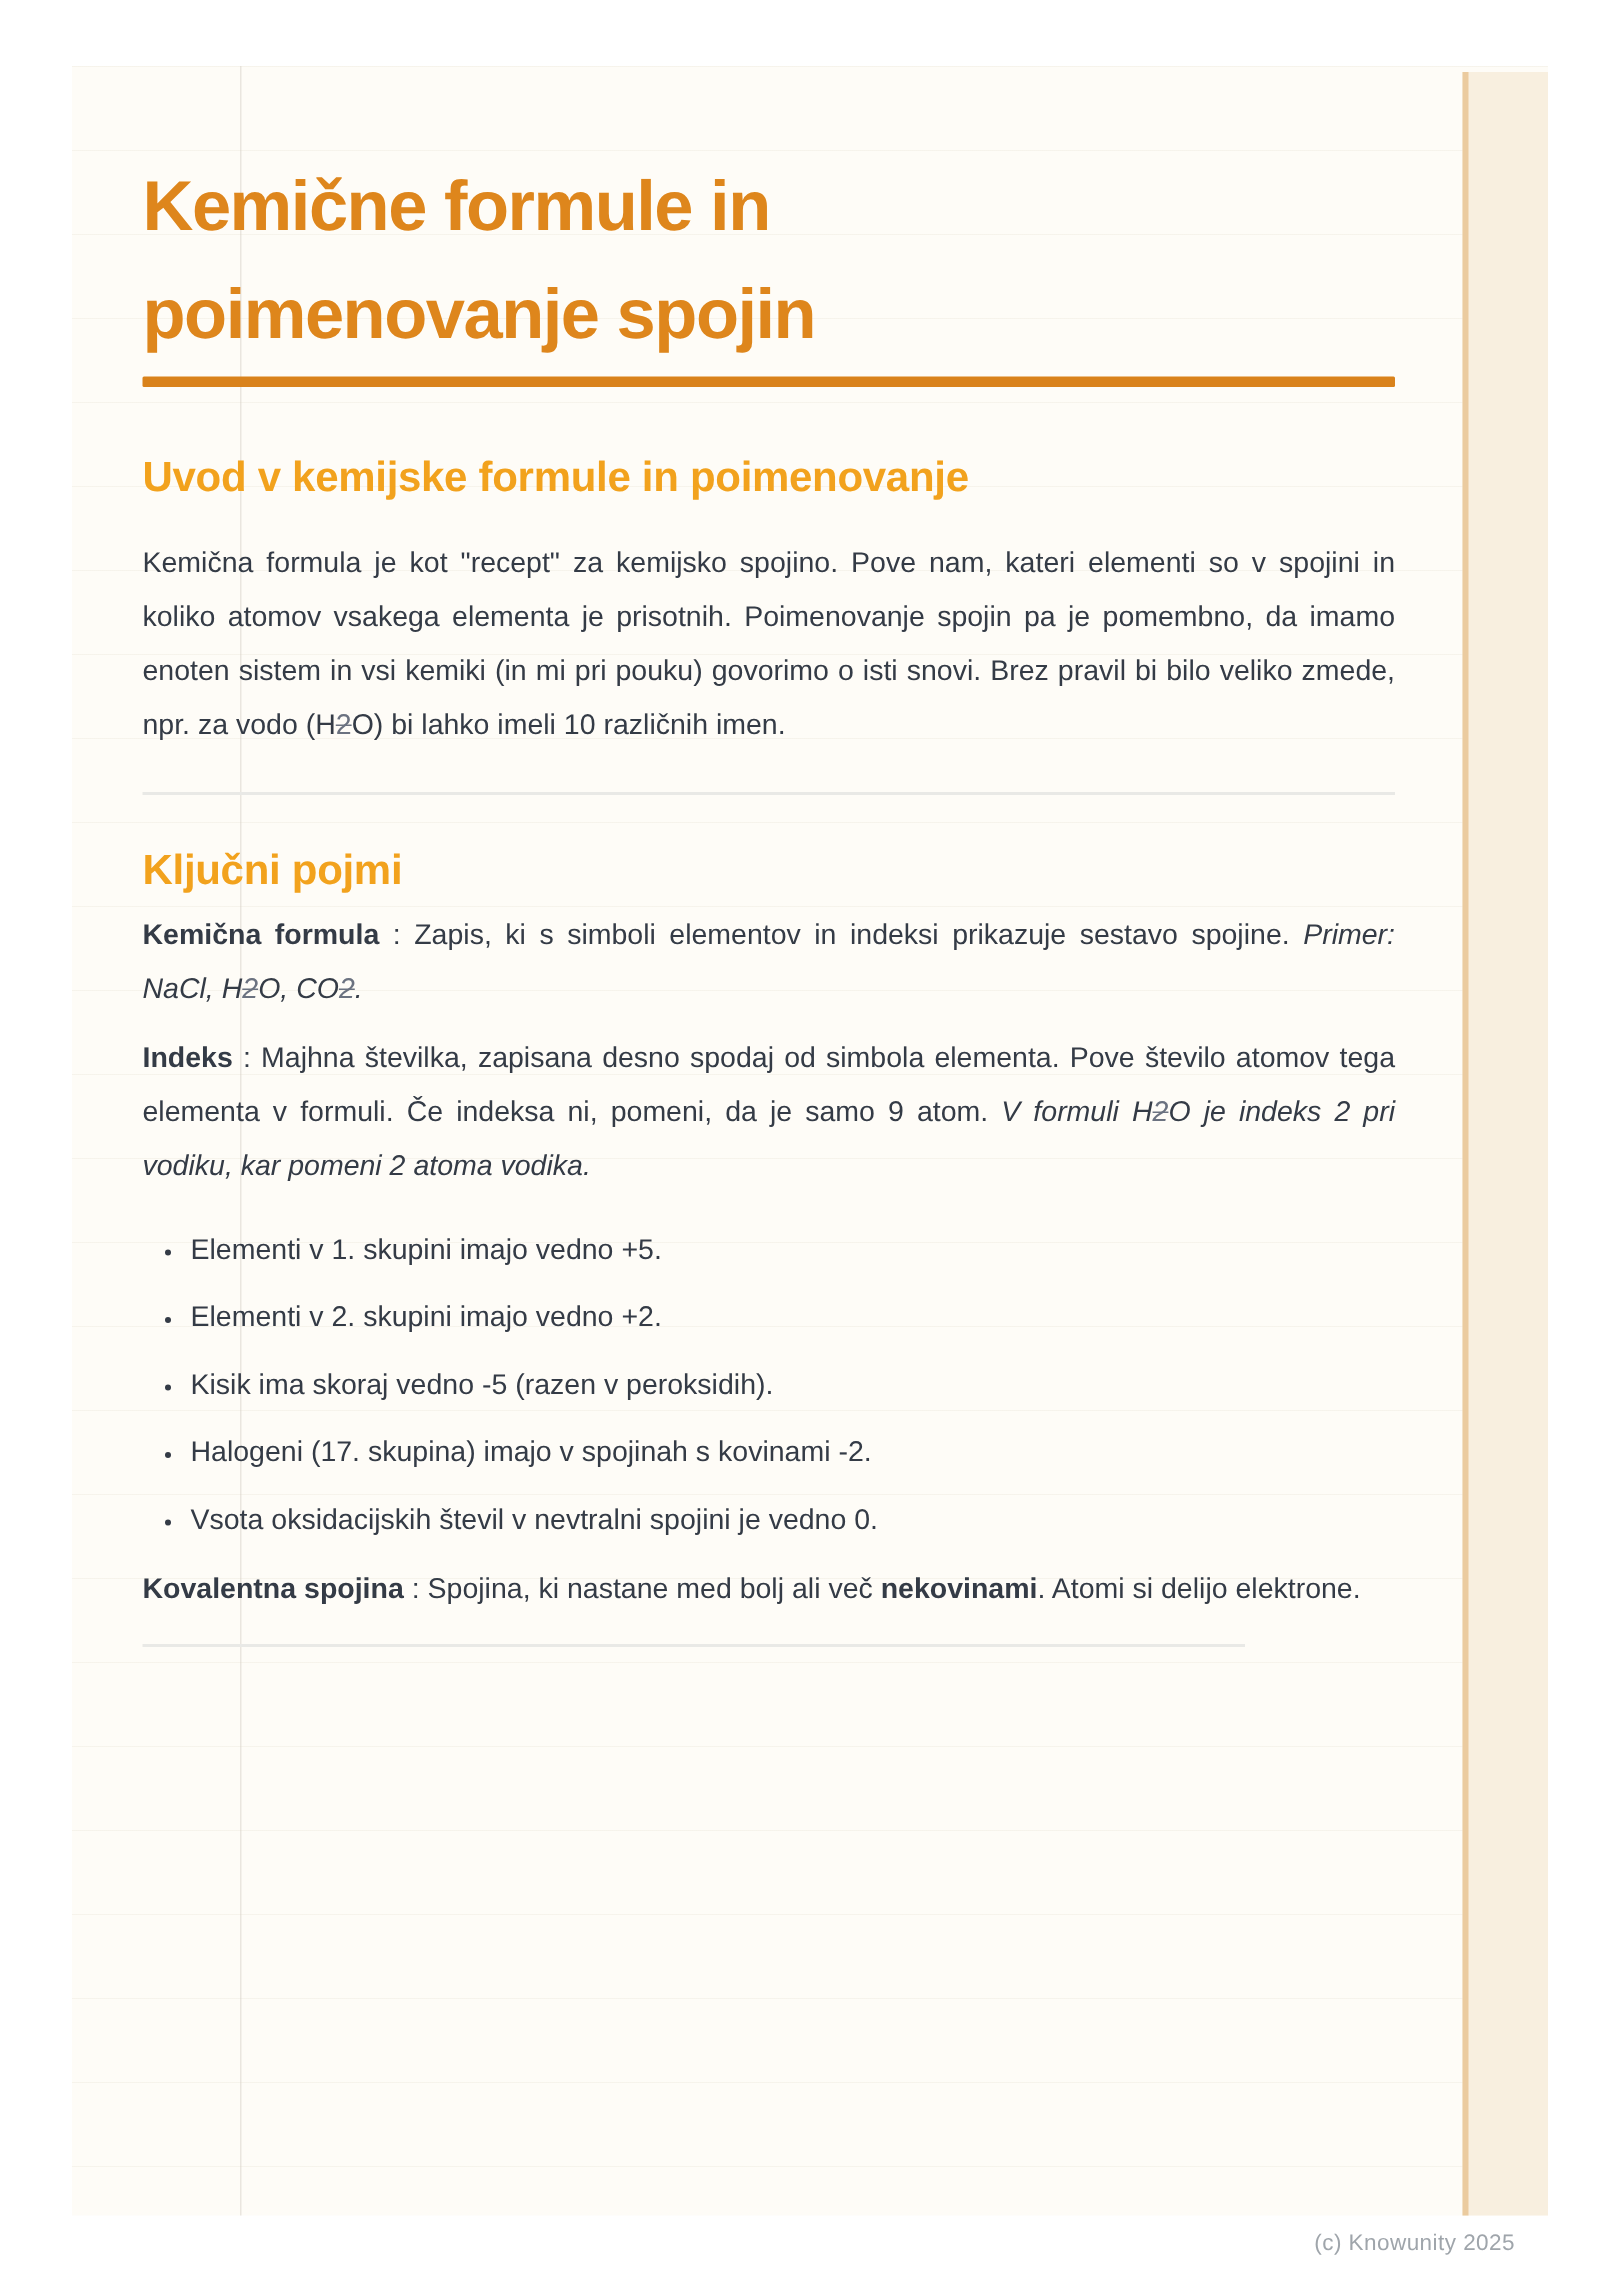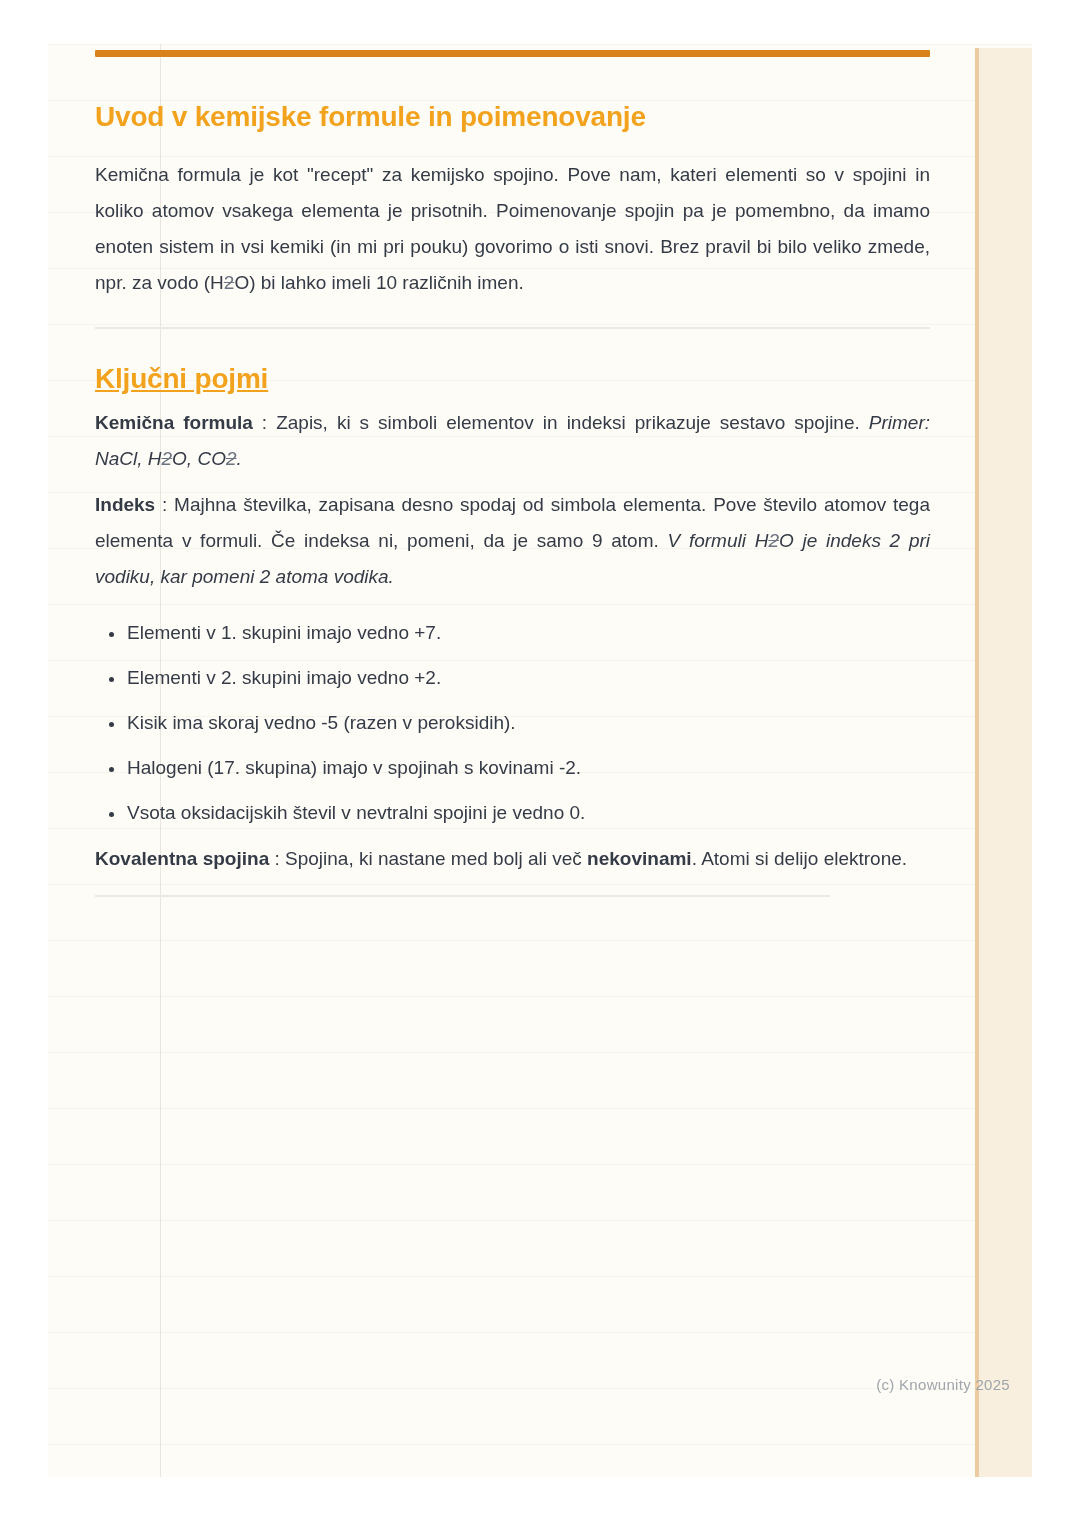--- a/index.html
+++ b/index.html
@@ -68,21 +68,21 @@
     background:var(--rule-orange);
     border-radius:1px;
   }
   h2{
     font-size:28px;
     font-weight:700;
     color:var(--heading-orange);
     letter-spacing:-0.2px;
   }
   .h2-intro{margin-top:44px;}
-  .h2-key{margin-top:34px;text-decoration:underline;}
+  .h2-key{margin-top:34px;}
   .body-p{
     margin-top:10px;
     font-size:19px;
     line-height:36px;
     text-align:justify;
     color:var(--body-text);
   }
   .p-intro{margin-top:24px;}
   .body-p span.bold{font-weight:700;}
   .body-p span.italic{font-style:italic;}
@@ -102,50 +102,54 @@
   ul.rules li{
     font-size:19px;
     line-height:36px;
     margin-bottom:9px;
     padding-left:2px;
   }
   ul.rules li::marker{color:var(--body-text);font-size:15px;}
   .mt18{margin-top:18px;}
   .footer{
     position:absolute;
-    top:1332px;
+    top:1443px;
     right:22px;
     font-size:15px;
     letter-spacing:0.3px;
     color:var(--footer-gray);
     z-index:3;
   }
 </style>
 </head>
 <body>
 
 <div class="page">
   <div class="stripe"></div>
   <div class="vline"></div>
 
   <div class="content">
+    <h1>
+      <span class="tl">Kemične formule in</span>
+      <span class="tl">poimenovanje spojin</span>
+    </h1>
     <div class="rule"></div>
 
     <h2 class="h2-intro">Uvod v kemijske formule in poimenovanje</h2>
     <p class="body-p p-intro"><span>Kemična formula je kot "recept" za kemijsko spojino. Pove nam, kateri elementi so v spojini in koliko atomov vsakega elementa je prisotnih. Poimenovanje spojin pa je pomembno, da imamo enoten sistem in vsi kemiki (in mi pri pouku) govorimo o isti snovi. Brez pravil bi bilo veliko zmede, npr. za vodo (H</span><span class="strike">2</span><span>O) bi lahko imeli 10 različnih imen.</span></p>
 
     <div class="divider"></div>
 
     <h2 class="h2-key">Ključni pojmi</h2>
 
     <p class="body-p"><span class="bold">Kemična formula</span><span> : Zapis, ki s simboli elementov in indeksi prikazuje sestavo spojine. </span><span class="italic">Primer: NaCl, H</span><span class="italic strike">2</span><span class="italic">O, CO</span><span class="italic strike">2</span><span class="italic">.</span></p>
     <p class="body-p"><span class="bold">Indeks</span><span> : Majhna številka, zapisana desno spodaj od simbola elementa. Pove število atomov tega elementa v formuli. Če indeksa ni, pomeni, da je samo 9 atom. </span><span class="italic">V formuli H</span><span class="italic strike">2</span><span class="italic">O je indeks 2 pri vodiku, kar pomeni 2 atoma vodika.</span></p>
 
     <ul class="rules">
-      <li>Elementi v 1. skupini imajo vedno +7.</li>
+      <li>Elementi v 1. skupini imajo vedno +5.</li>
       <li>Elementi v 2. skupini imajo vedno +2.</li>
       <li>Kisik ima skoraj vedno -5 (razen v peroksidih).</li>
       <li>Halogeni (17. skupina) imajo v spojinah s kovinami -2.</li>
       <li>Vsota oksidacijskih števil v nevtralni spojini je vedno 0.</li>
     </ul>
 
     <p class="body-p"><span class="bold">Kovalentna spojina</span><span> : Spojina, ki nastane med bolj ali več </span><span class="bold">nekovinami</span><span>. Atomi si delijo elektrone.</span></p>
 
     <div class="divider bottom"></div>
   </div>

